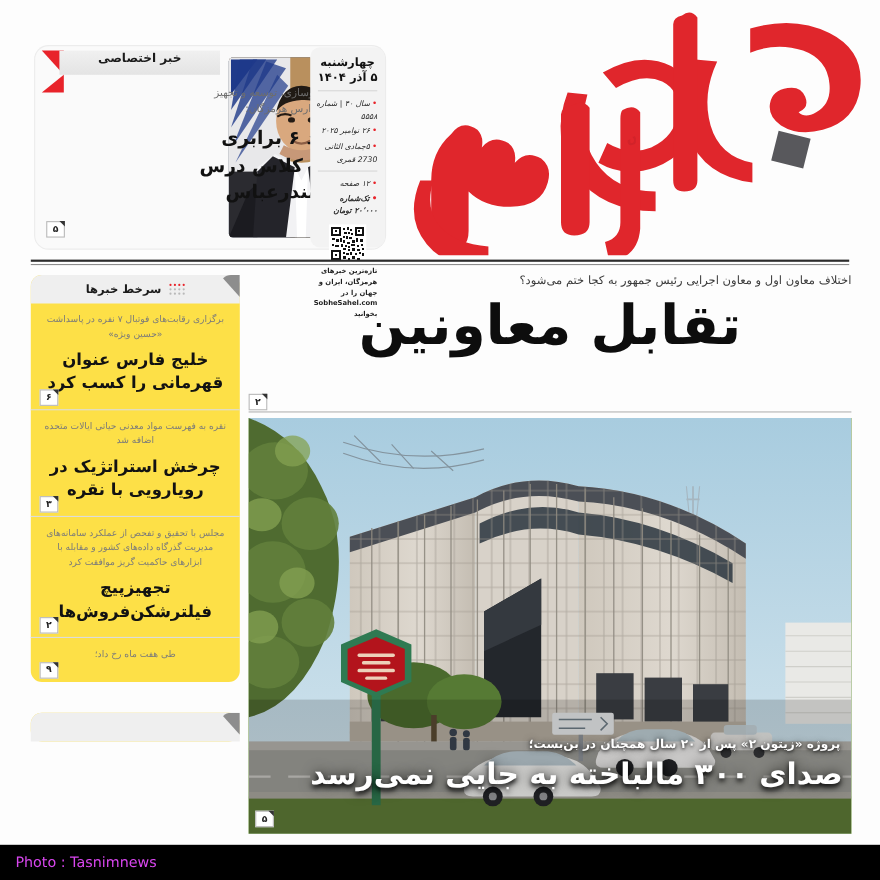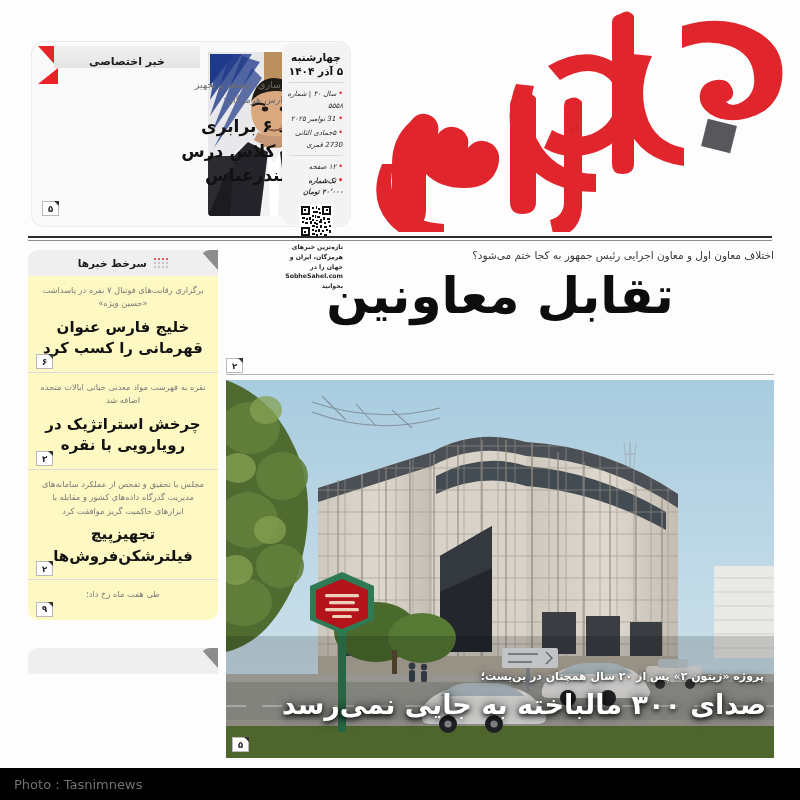--- a/index.html
+++ b/index.html
@@ -56,21 +56,21 @@
     overflow: hidden;
     background: #233044;
   }
   .excl-photo svg { display: block; width: 100%; height: 100%; }
 
   .excl-ribbon {
     position: absolute;
     right: 150px; top: 4px;
     width: 146px; height: 22px;
     background: linear-gradient(180deg,#f0f0f0 0%, #e4e4e4 100%);
-    display: flex; align-items: flex-end; justify-content: center;
+    display: flex; align-items: flex-start; justify-content: center;
   }
   .excl-ribbon span {
     font-size: 11px; font-weight: bold; color: #1b1b1b;
     letter-spacing: .2px;
   }
   .excl-fold {
     position: absolute;
     right: 292px; top: 4px;
     width: 0; height: 0;
     border-top: 22px solid #e8232a;
@@ -193,21 +193,21 @@
 
   
   .sidebar {
     position: absolute;
     left: 28px; top: 250px;
     width: 190px;
   }
 
   .sb-card {
     position: relative;
-    background: #fef9c3;
+    background: #fde047;
     border-radius: 10px;
     margin-bottom: 28px;
   }
 
   .sb-head {
     position: relative;
     height: 26px;
     display: flex;
     align-items: center;
     justify-content: center;
@@ -310,21 +310,21 @@
   .footer {
     position: absolute;
     left: 0; top: 768px;
     width: 800px; height: 32px;
     background: #000000;
     display: flex;
     align-items: center;
     direction: ltr;
   }
   .footer span {
-    color: #737373;
+    color: #d946ef;
     font-size: 13px;
     padding-left: 14px;
     font-family: "DejaVu Sans", "Liberation Sans", sans-serif;
   }
 </style>
 </head>
 <body>
 
 <div class="page">
  <div class="sheet">
@@ -378,21 +378,21 @@
       </div>
 
       <div class="pagebadge excl-badge">۵</div>
     </div>
 
     <div class="datebox">
       <div class="db-day">چهارشنبه</div>
       <div class="db-day">۵ آذر ۱۴۰۴</div>
       <div class="db-rule"></div>
       <div class="db-line">سال ۴۰ | شماره ۵۵۵۸</div>
-      <div class="db-line">31 نوامبر ۲۰۲۵</div>
+      <div class="db-line">۲۶ نوامبر ۲۰۲۵</div>
       <div class="db-line">۵جمادی الثانی 2730 قمری</div>
       <div class="db-rule"></div>
       <div class="db-line">۱۲ صفحه</div>
       <div class="db-line db-bold">تک‌شماره ۲۰٬۰۰۰ تومان</div>
 
       <div class="db-qr">
         <svg viewBox="0 0 33 33" shape-rendering="crispEdges">
           <rect width="33" height="33" fill="#fff"></rect>
           <g fill="#111">
             <rect x="1" y="1" width="9" height="9"></rect>

